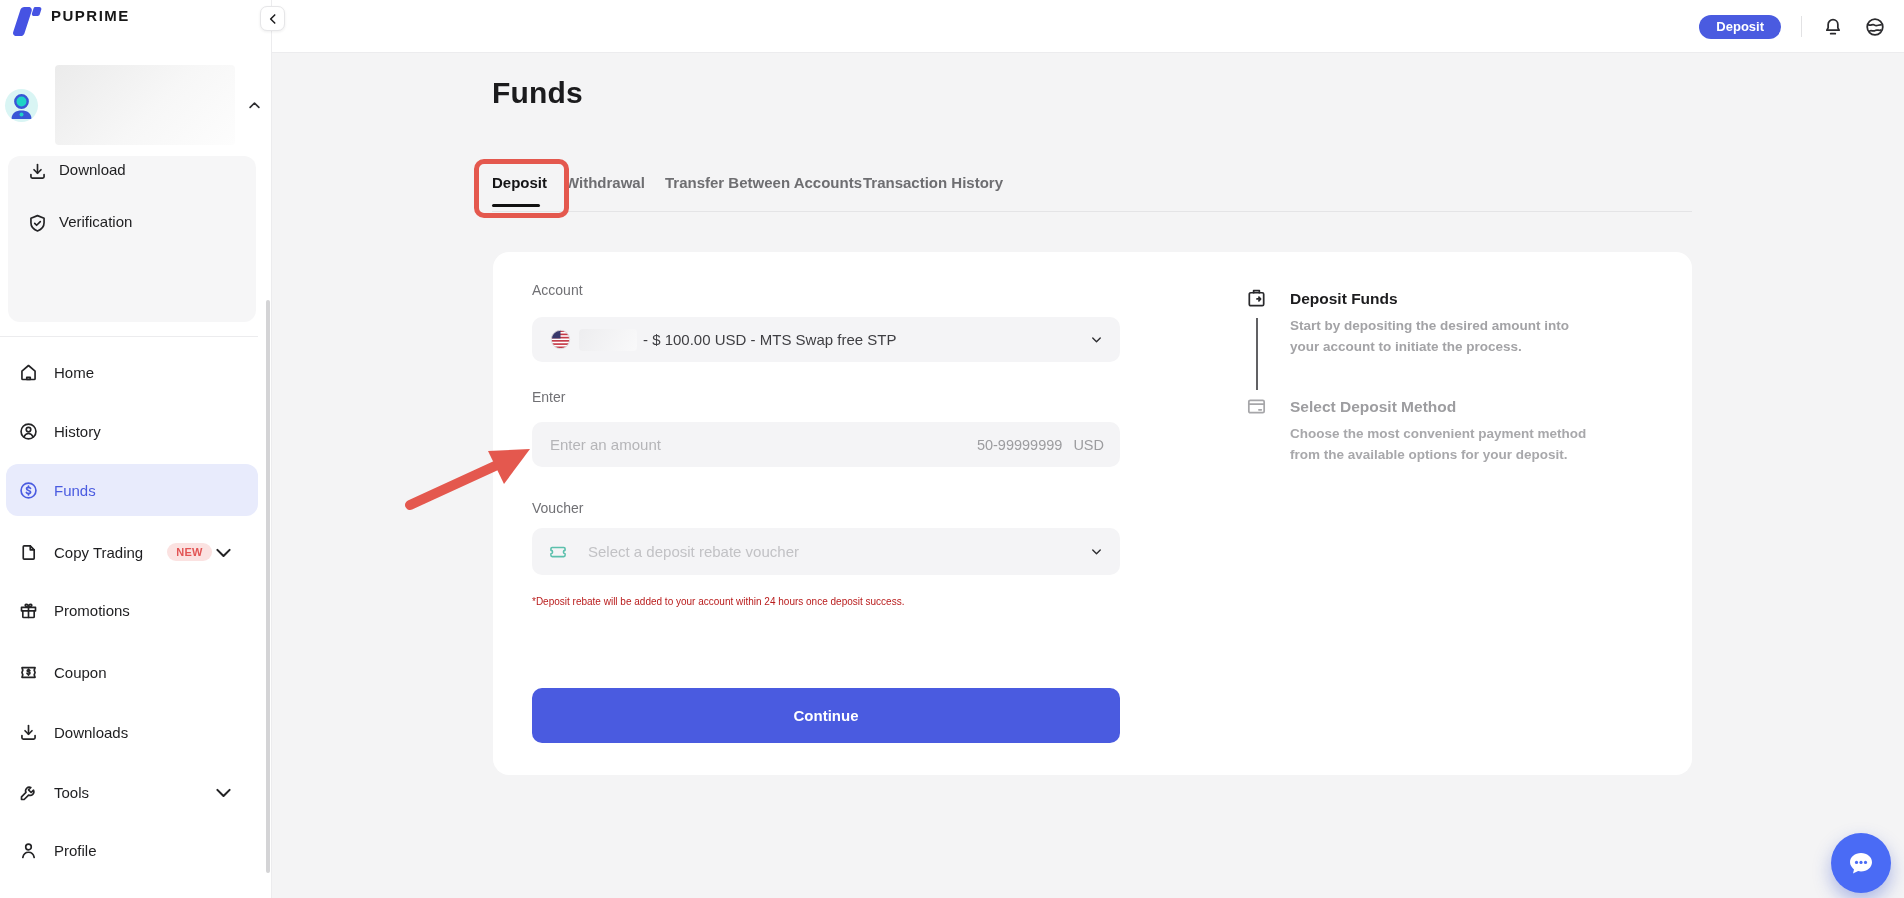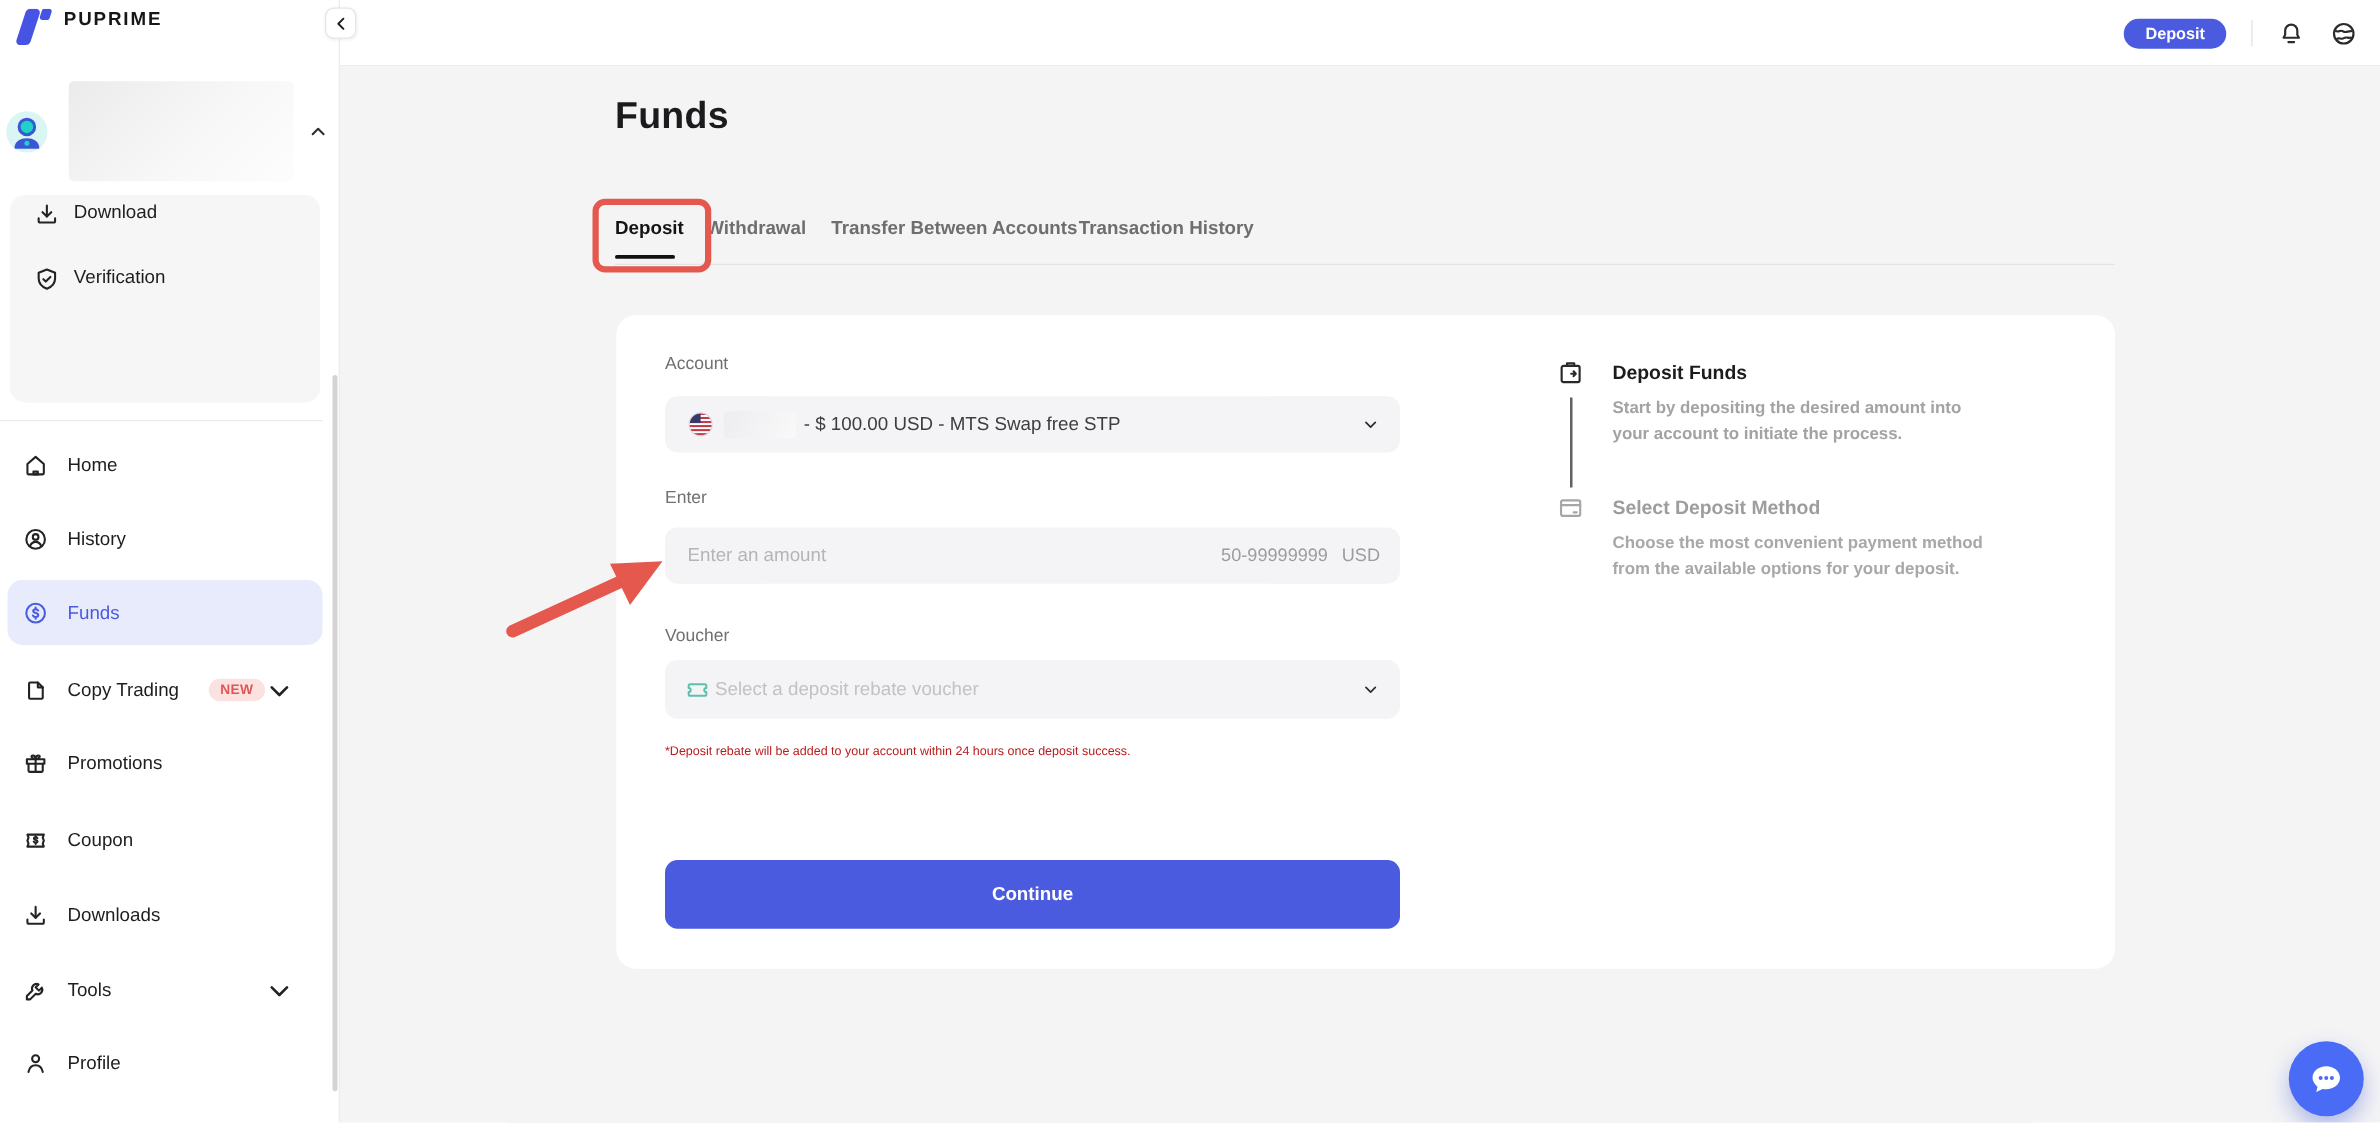--- a/index.html
+++ b/index.html
@@ -79,21 +79,21 @@
   .acct-value { font-size:15px; color:#3e3e42; white-space:pre; }
   .acct-blur { width:58px; height:22px; margin:0 6px 0 8px; border-radius:4px;
     background:linear-gradient(120deg,#ededef,#f9f9fa); }
   .flag { width:21px; height:21px; margin-left:18px; flex:none; }
   .amount-input { flex:1; height:100%; background:transparent; border:none;
     outline:none; font-family:inherit; font-size:15px; color:#3e3e42;
     padding-left:18px; }
   .amount-input::placeholder { color:#b5b5b8; }
   .range-wrap { position:absolute; right:16px; font-size:14.5px; color:#9c9c9f;
     display:flex; gap:11px; }
-  .voucher-ph { font-size:15px; color:#c2c2c5; margin-left:4px; }
+  .voucher-ph { font-size:15px; color:#c2c2c5; margin-left:20px; }
   .ticket-ic { width:20px; height:20px; margin-left:16px; color:#5cc0ad; flex:none; }
   .note { position:absolute; left:39px; top:344px; font-size:10px; color:#b91c1c; }
   .continue-btn { position:absolute; left:39px; top:436px; width:588px; height:55px;
     background:#4a5be0; border:none; border-radius:10px; color:#fff; font-size:15px;
     font-weight:bold; font-family:inherit; cursor:pointer; }
 
   
   .step-icon { position:absolute; width:23px; height:23px; }
   .step-title { position:absolute; left:797px; font-size:15.5px; font-weight:bold; }
   .step-desc { position:absolute; left:797px; width:312px; font-size:13.5px;

